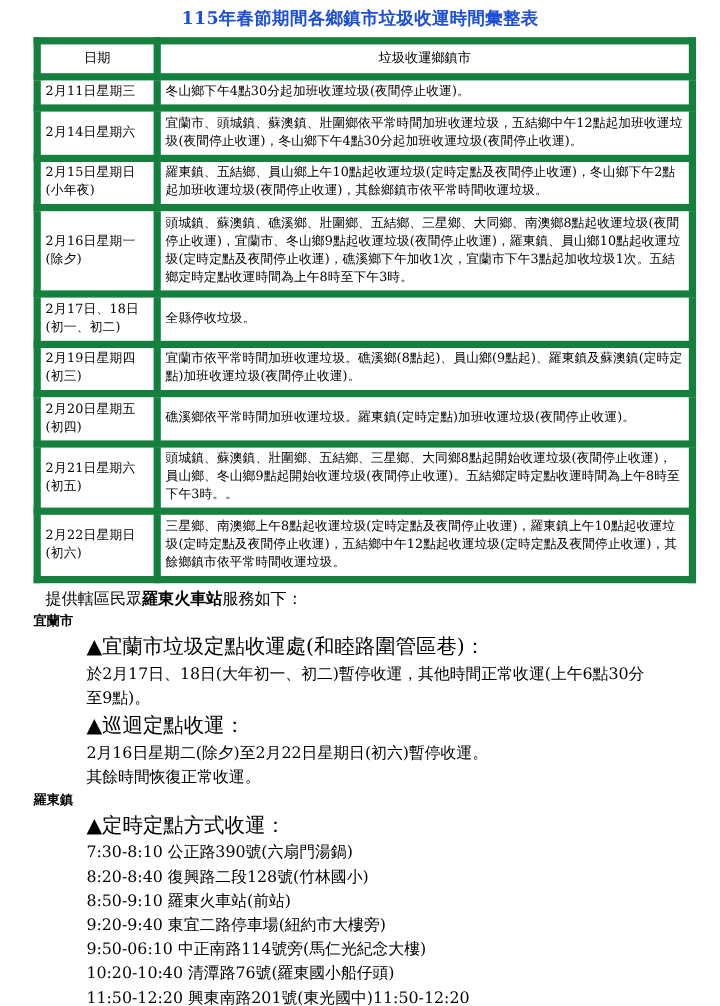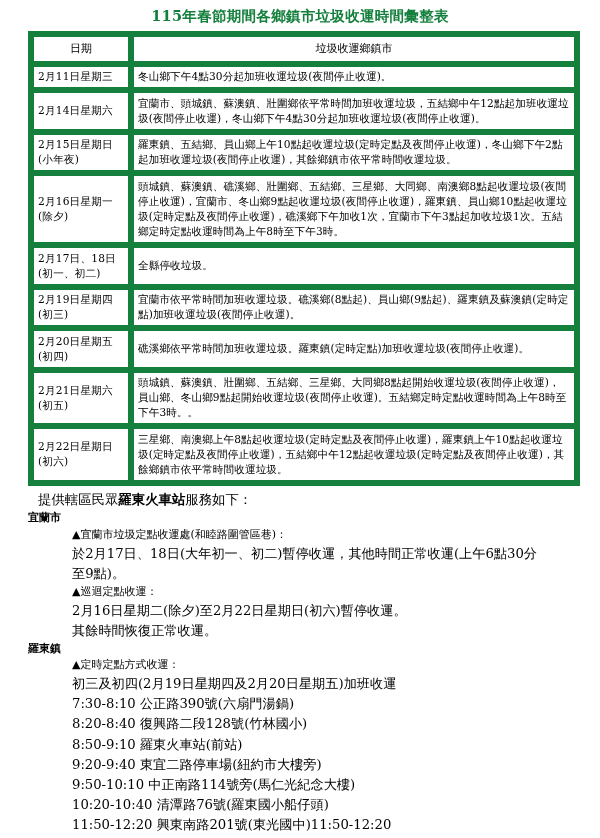--- a/index.html
+++ b/index.html
@@ -24,21 +24,21 @@
 
   
   .doc-title {
     text-align: center;
     font-size: 14.5px;
     font-weight: bold;
     letter-spacing: 0.3px;
     padding-top: 7px;
     padding-bottom: 6px;
     line-height: 1.25;
-    color: #15803d;
+    color: #1d4ed8;
   }
 
   
   .tbl-wrap {
     padding: 0 27px 0 28px;
   }
   table.schedule {
     width: 546px;
     border-collapse: collapse;
     table-layout: fixed;
@@ -81,21 +81,21 @@
     font-size: 13.4px;
   }
   .notes .lead b { font-weight: bold; }
   .notes .town {
     font-weight: bold;
     font-size: 11px;
     padding-left: 4px;
   }
   .notes .indent1 {
     padding-left: 48px;
-    font-size: 11px;
+    font-size: 17px;
   }
   .notes .cont {
     padding-left: 48px;
     font-size: 13.2px;
   }
   .stop-list div {
     padding-left: 48px;
     font-size: 13.2px;
     line-height: 1.53;
     white-space: nowrap;
@@ -175,28 +175,27 @@
     <div class="town">宜蘭市</div>
     <div class="indent1">▲宜蘭市垃圾定點收運處(和睦路圍管區巷)：</div>
     <div class="cont">於2月17日、18日(大年初一、初二)暫停收運，其他時間正常收運(上午6點30分</div>
     <div class="cont">至9點)。</div>
     <div class="indent1">▲巡迴定點收運：</div>
     <div class="cont">2月16日星期二(除夕)至2月22日星期日(初六)暫停收運。</div>
     <div class="cont">其餘時間恢復正常收運。</div>
 
     <div class="town">羅東鎮</div>
     <div class="indent1">▲定時定點方式收運：</div>
-    <div class="cont">初三及初四(2月19日星期四及2月20日星期五)加班收運</div>
 
     <div class="stop-list">
       <div>7:30-8:10  公正路390號(六扇門湯鍋)</div>
       <div>8:20-8:40  復興路二段128號(竹林國小)</div>
       <div>8:50-9:10  羅東火車站(前站)</div>
       <div>9:20-9:40  東宜二路停車場(紐約市大樓旁)</div>
-      <div>9:50-10:10  中正南路114號旁(馬仁光紀念大樓)</div>
+      <div>9:50-06:10  中正南路114號旁(馬仁光紀念大樓)</div>
       <div>10:20-10:40  清潭路76號(羅東國小船仔頭)</div>
       <div>11:50-12:20  興東南路201號(東光國中)11:50-12:20</div>
 
     </div>
 
   </div>
 
 </div>
 
 </body></html>

